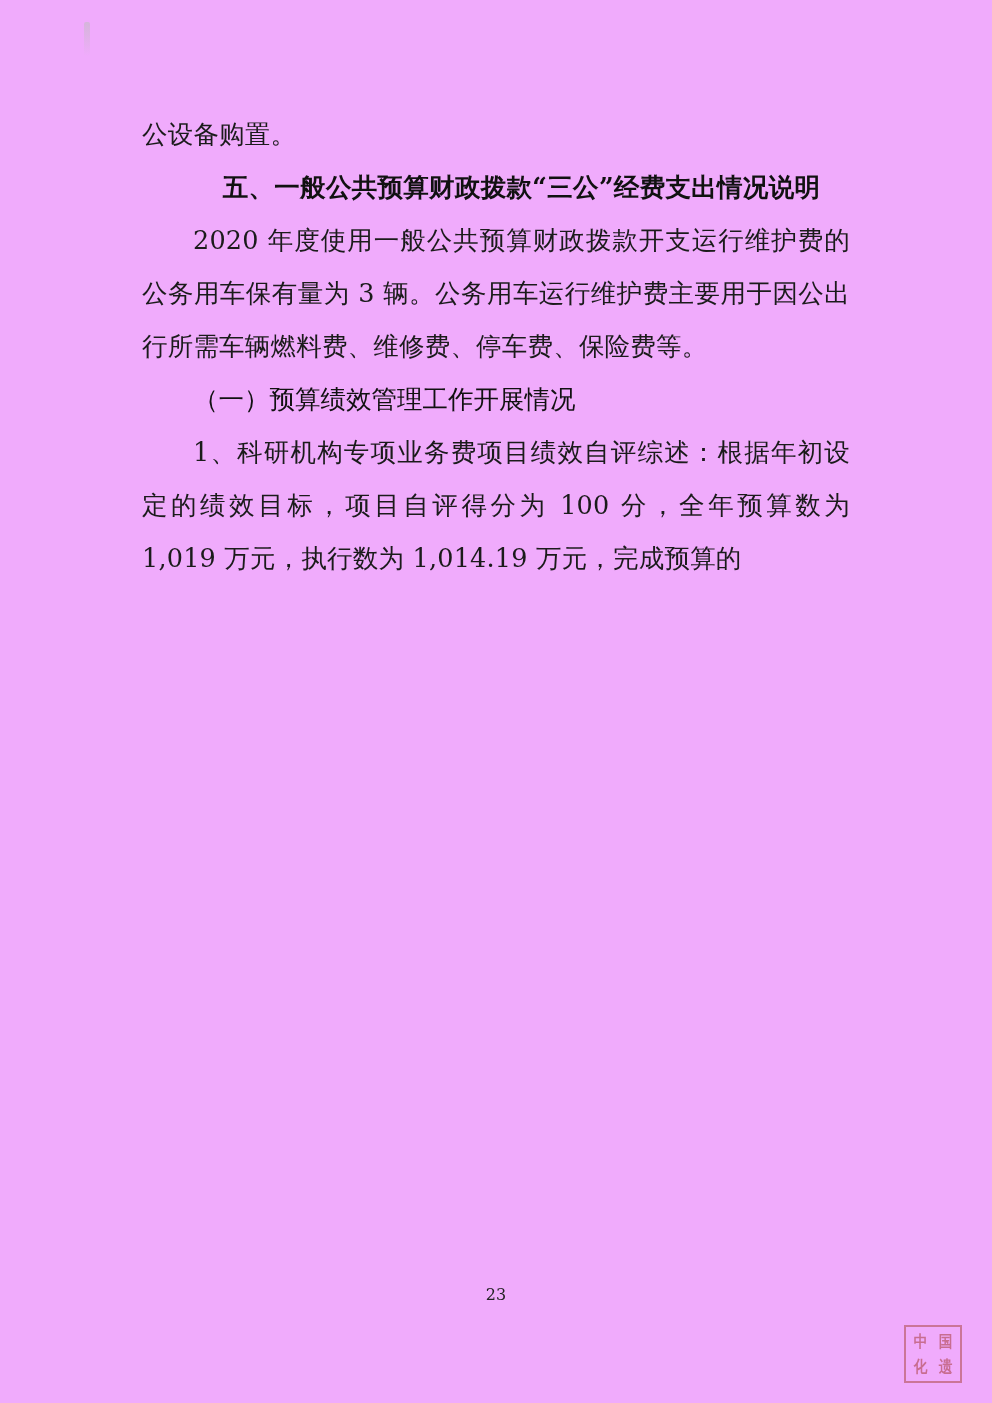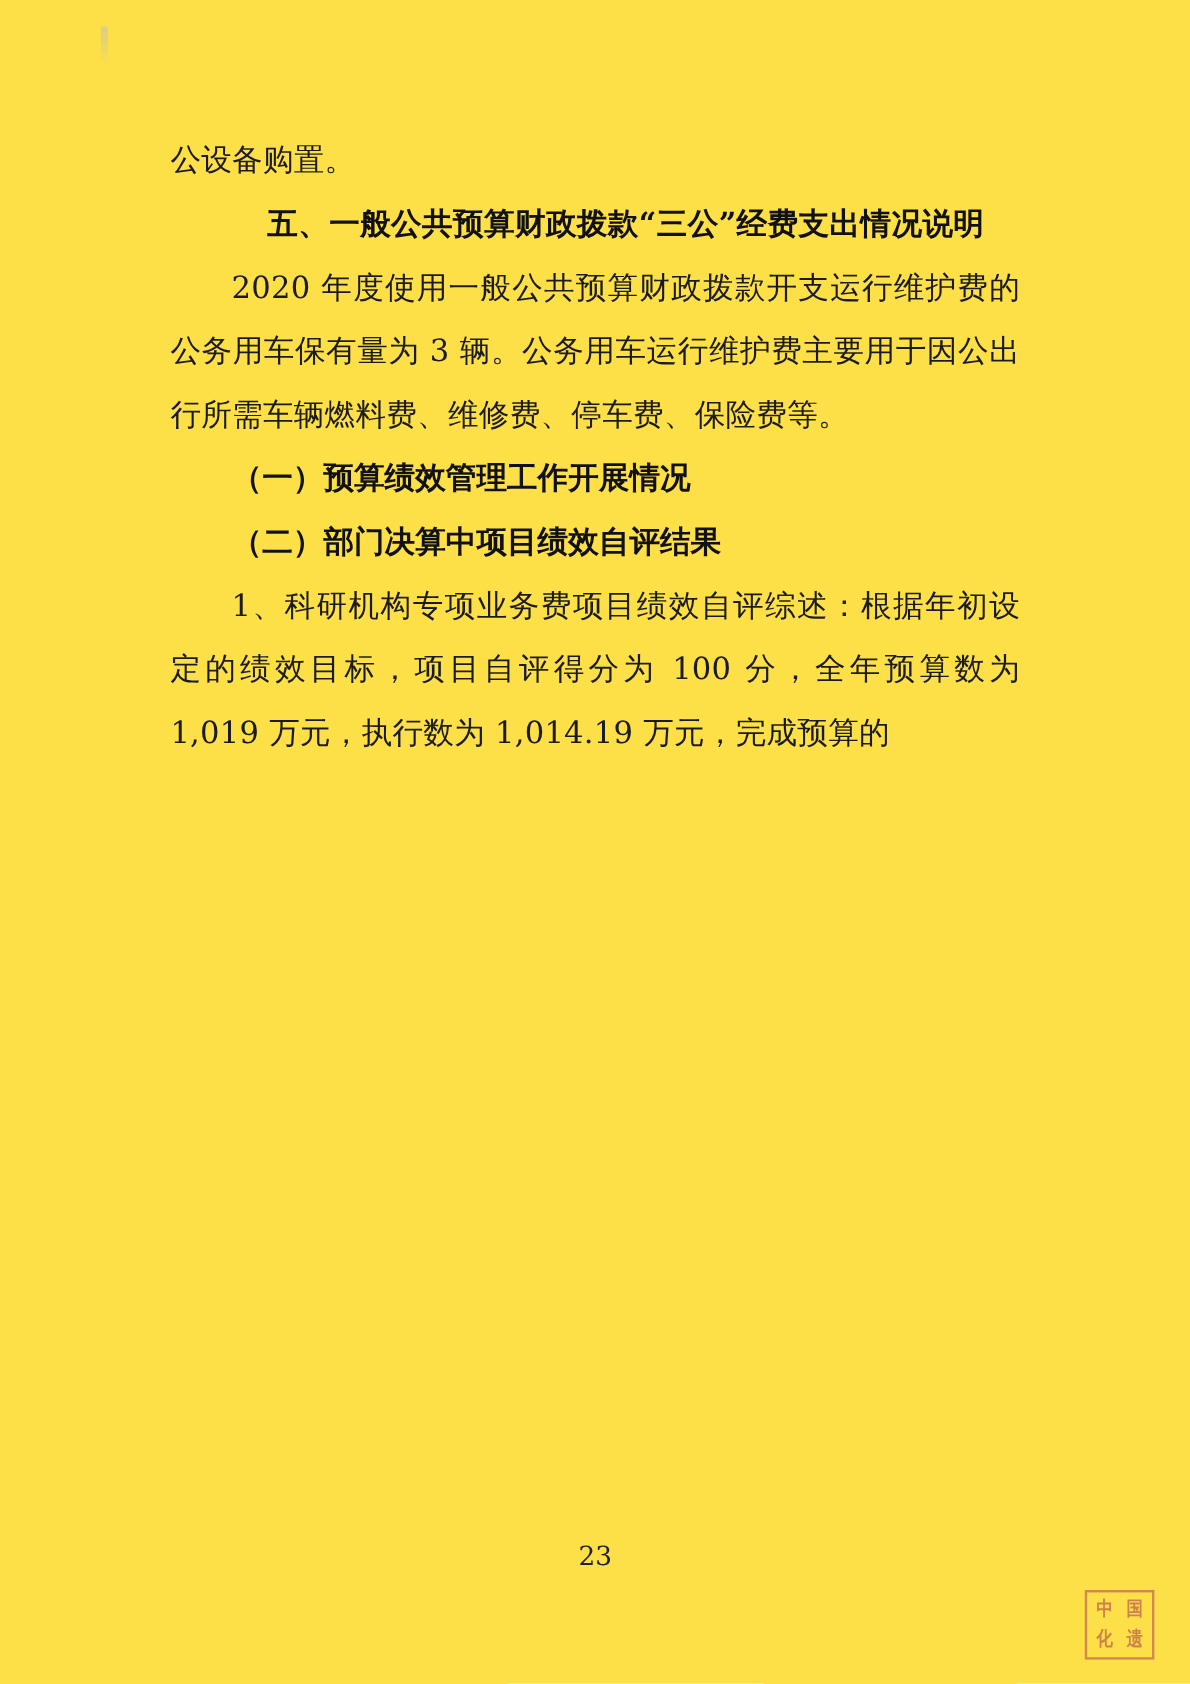--- a/index.html
+++ b/index.html
@@ -11,21 +11,21 @@
     height: 1403px;
     background: #ffffff;
     font-family: "DejaVu Serif", "Liberation Serif", serif;
     color: #1a1a1a;
     position: relative;
     overflow: hidden;
   }
   .page {
     position: absolute;
     inset: 0;
-    background: #fde047;
+    background: #f0abfc;
   }
   .page-inner {
     position: absolute;
     left: 142px;
     top: 108px;
     width: 708px;
   }
   .para {
     font-size: 25.5px;
     line-height: 53px;
@@ -44,32 +44,32 @@
     font-weight: bold;
     text-indent: 2em;
     margin: 0;
     color: #111111;
     letter-spacing: 0.3px;
     text-align: center;
   }
   .subheading {
     font-size: 25.5px;
     line-height: 53px;
-    font-weight: bold;
+    font-weight: normal;
     text-indent: 2em;
     margin: 0;
     color: #111111;
   }
   .page-number {
     position: absolute;
     left: 0;
     right: 0;
     top: 1285px;
     text-align: center;
-    font-size: 22px;
+    font-size: 16px;
     color: #222;
     font-family: "DejaVu Serif", "Liberation Serif", serif;
   }
   .seal {
     position: absolute;
     right: 30px;
     bottom: 20px;
     width: 58px;
     height: 58px;
     border: 2px solid #b6555b;
@@ -114,21 +114,20 @@
 
     <p class="heading">五、一般公共预算财政拨款“三公”经费支出情况说明</p>
 
 
     <p class="para indent">2020 年度使用一般公共预算财政拨款开支运行维护费的公务用车保有量为 3 辆。公务用车运行维护费主要用于因公出行所需车辆燃料费、维修费、停车费、保险费等。</p>
 
 
     <p class="subheading">（一）预算绩效管理工作开展情况</p>
 
 
-    <p class="subheading">（二）部门决算中项目绩效自评结果</p>
 
 
     <p class="para indent">1、科研机构专项业务费项目绩效自评综述：根据年初设定的绩效目标，项目自评得分为 100 分，全年预算数为 1,019 万元，执行数为 1,014.19 万元，完成预算的</p>
 
   </div>
 
   <div class="page-number">23</div>
 
   <div class="seal">
     <span>中</span>

